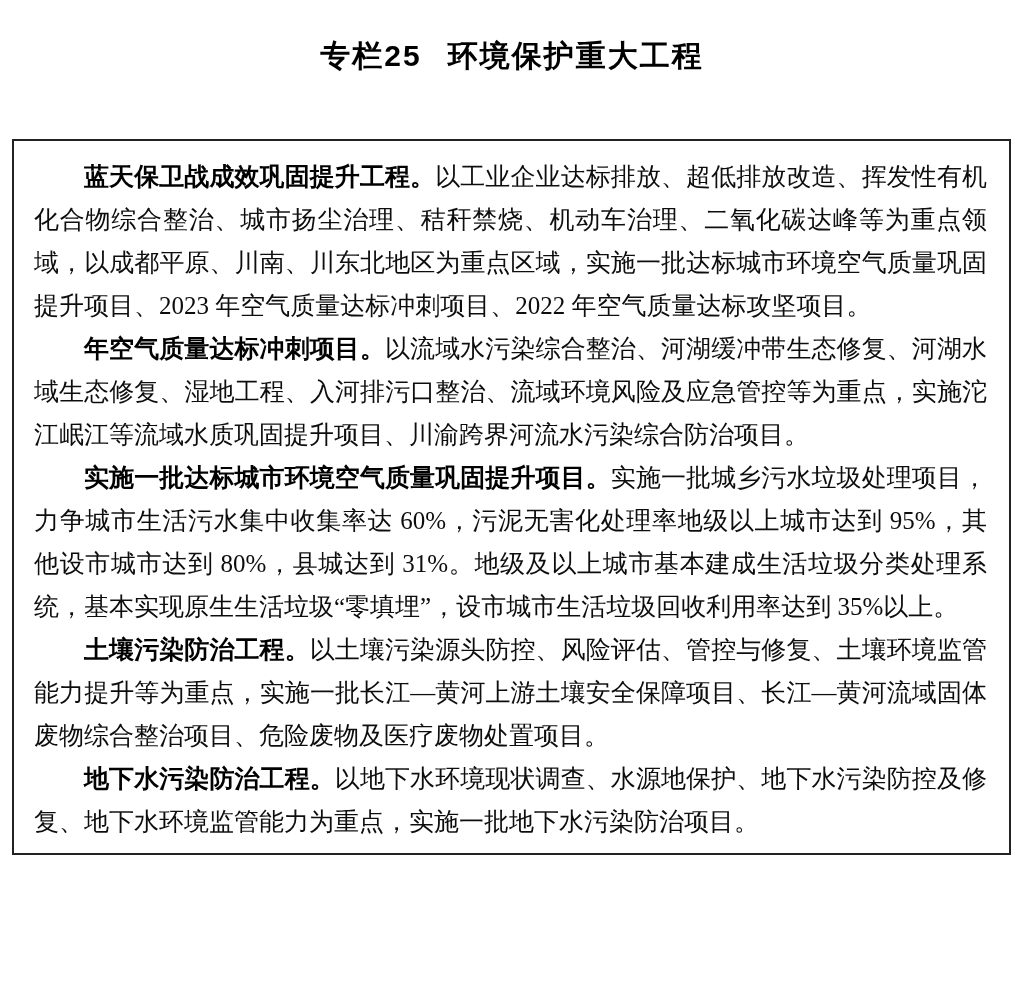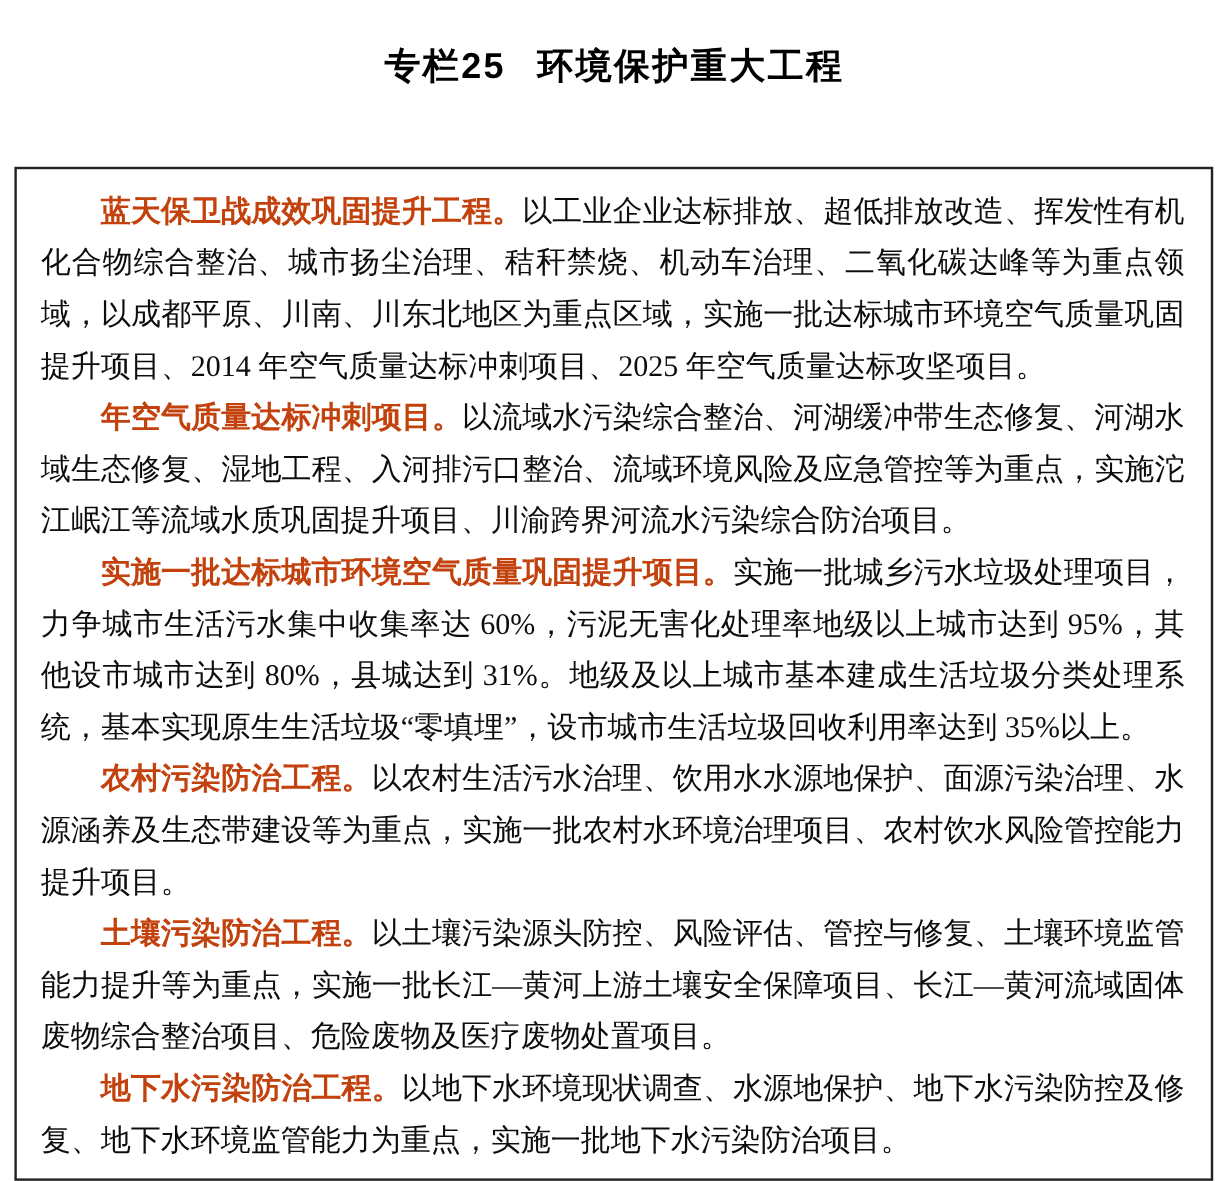--- a/index.html
+++ b/index.html
@@ -36,38 +36,37 @@
   .content-box p {
     font-size: 25px;
     line-height: 43px;
     text-align: justify;
     text-justify: inter-ideograph;
     text-indent: 2em;
     color: #0d0d0d;
   }
   .lead {
     font-weight: bold;
-    color: #c2410c;
+    color: #000000;
   }
 </style>
 </head>
 <body>
 
 <div class="page">
 
   <h1 class="title"><span class="title-prefix">专栏25</span><span>环境保护重大工程</span></h1>
 
   <div class="content-box">
 
-    <p><span class="lead">蓝天保卫战成效巩固提升工程。</span><span>以工业企业达标排放、超低排放改造、挥发性有机化合物综合整治、城市扬尘治理、秸秆禁烧、机动车治理、二氧化碳达峰等为重点领域，以成都平原、川南、川东北地区为重点区域，实施一批达标城市环境空气质量巩固提升项目、2014 年空气质量达标冲刺项目、2025 年空气质量达标攻坚项目。</span></p>
+    <p><span class="lead">蓝天保卫战成效巩固提升工程。</span><span>以工业企业达标排放、超低排放改造、挥发性有机化合物综合整治、城市扬尘治理、秸秆禁烧、机动车治理、二氧化碳达峰等为重点领域，以成都平原、川南、川东北地区为重点区域，实施一批达标城市环境空气质量巩固提升项目、2023 年空气质量达标冲刺项目、2022 年空气质量达标攻坚项目。</span></p>
 
     <p><span class="lead">年空气质量达标冲刺项目。</span><span>以流域水污染综合整治、河湖缓冲带生态修复、河湖水域生态修复、湿地工程、入河排污口整治、流域环境风险及应急管控等为重点，实施沱江岷江等流域水质巩固提升项目、川渝跨界河流水污染综合防治项目。</span></p>
 
     <p><span class="lead">实施一批达标城市环境空气质量巩固提升项目。</span><span>实施一批城乡污水垃圾处理项目，力争城市生活污水集中收集率达 60%，污泥无害化处理率地级以上城市达到 95%，其他设市城市达到 80%，县城达到 31%。地级及以上城市基本建成生活垃圾分类处理系统，基本实现原生生活垃圾“零填埋”，设市城市生活垃圾回收利用率达到 35%以上。</span></p>
 
-    <p><span class="lead">农村污染防治工程。</span><span>以农村生活污水治理、饮用水水源地保护、面源污染治理、水源涵养及生态带建设等为重点，实施一批农村水环境治理项目、农村饮水风险管控能力提升项目。</span></p>
 
     <p><span class="lead">土壤污染防治工程。</span><span>以土壤污染源头防控、风险评估、管控与修复、土壤环境监管能力提升等为重点，实施一批长江—黄河上游土壤安全保障项目、长江—黄河流域固体废物综合整治项目、危险废物及医疗废物处置项目。</span></p>
 
     <p><span class="lead">地下水污染防治工程。</span><span>以地下水环境现状调查、水源地保护、地下水污染防控及修复、地下水环境监管能力为重点，实施一批地下水污染防治项目。</span></p>
 
   </div>
 </div>
 
 </body></html>

